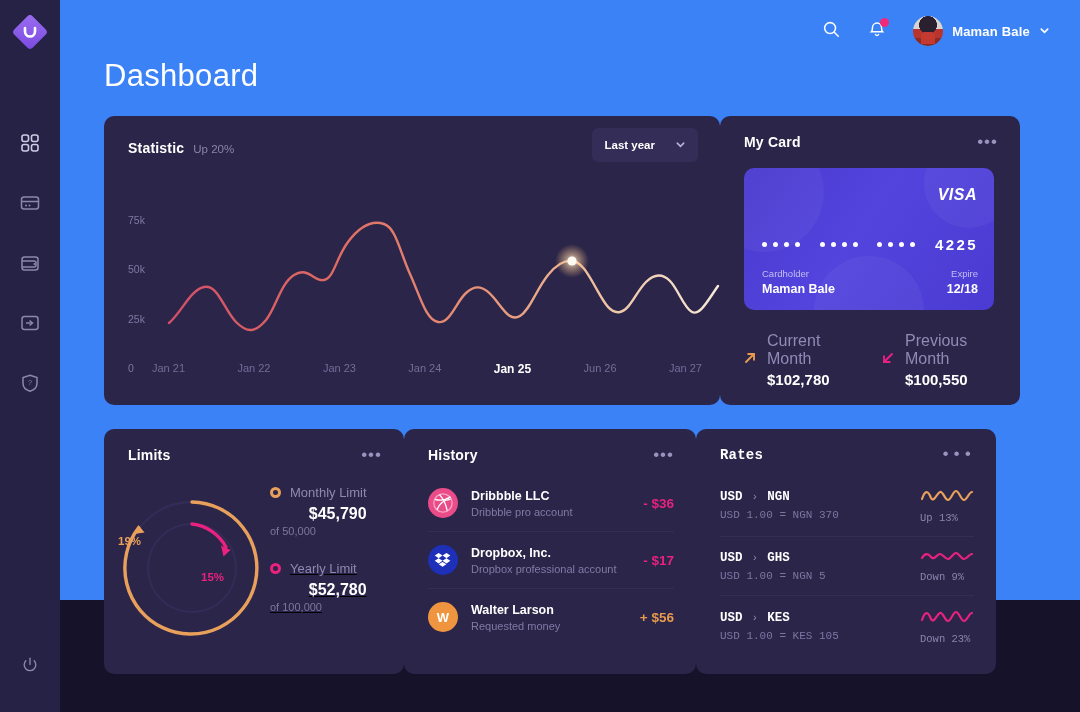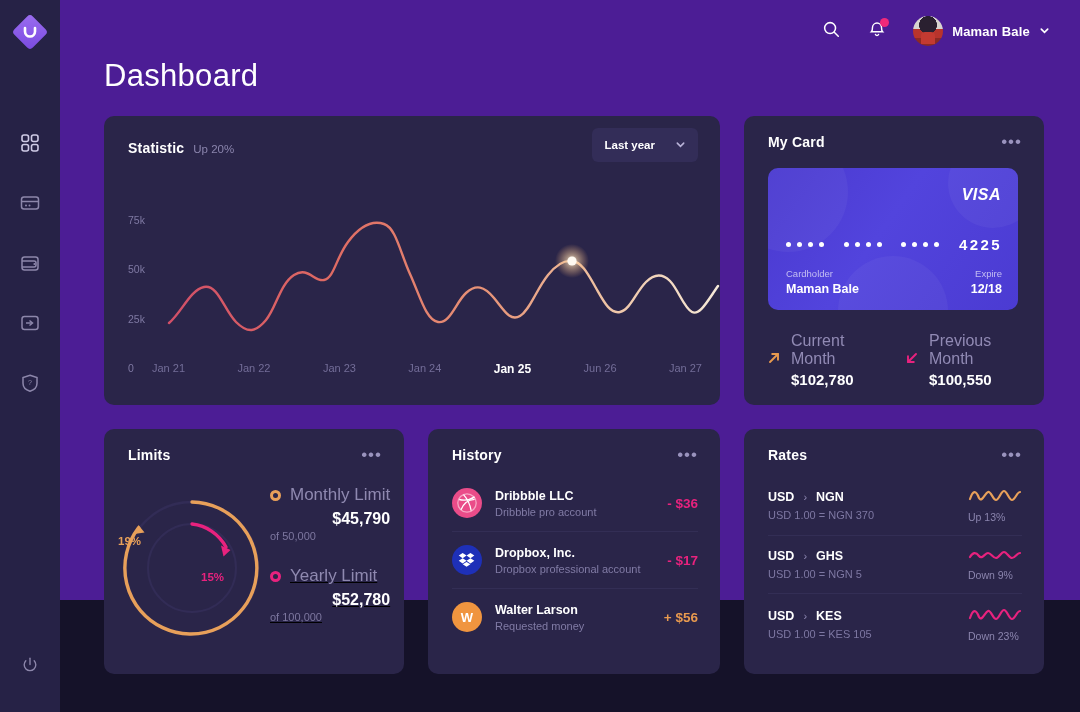--- a/index.html
+++ b/index.html
@@ -29,21 +29,21 @@
     display: flex; align-items: center; justify-content: center;
     cursor: pointer;
   }
   .nav-item svg { display: block; }
   .power { margin-top: auto; margin-bottom: 32px; cursor: pointer;
            width: 26px; height: 26px; display: flex; align-items:center; justify-content:center;}
 
   
   .main {
     flex: 1; height: 600px;
-    background: #4c1d95;
+    background: #3b82f6;
     position: relative;
     padding: 0 30px 0 44px;
   }
   .topbar {
     height: 56px; display: flex; align-items: center; justify-content: flex-end;
     gap: 26px; padding-top: 6px;
   }
   .icon-btn { cursor: pointer; position: relative; display:flex; align-items:center; justify-content:center; }
   .bell-dot {
     position: absolute; top: -1px; right: -2px;
@@ -64,21 +64,21 @@
     background: #c43a31;
   }
   .profile-name { color: #ffffff; font-size: 13px; font-weight: 700; letter-spacing: .2px; }
 
   .page-title {
     color: #ffffff; font-size: 31px; font-weight: 400;
     letter-spacing: .3px; margin-top: 2px; margin-bottom: 22px;
   }
 
   
-  .row { display: flex; gap: 24px; }
+  .row { display: flex; }
   .card {
     background: #2a2549;
     border-radius: 10px;
   }
   .card-head {
     display: flex; align-items: center; justify-content: space-between;
     padding: 18px 22px 0 24px;
   }
   .card-title { color: #ffffff; font-size: 14px; font-weight: 700; letter-spacing: .2px; }
   .card-title-row { display: flex; align-items: baseline; gap: 9px; }
@@ -144,41 +144,41 @@
   .limits-body { display: flex; padding: 10px 0 0 0; }
   .donut { width: 166px; height: 190px; position: relative; flex: 0 0 166px; }
   .donut-lbl { position: absolute; font-size: 11.5px; font-weight: 700; }
   .lbl-75 { color: #e8a05a; left: 14px; top: 62px; }
   .lbl-15 { color: #e8227e; left: 97px; top: 98px; }
   .legend { padding-top: 12px; }
   .legend-item { margin-bottom: 14px; }
   .legend-top { display: flex; align-items: center; gap: 9px; margin-bottom: 5px; }
   .ring { width: 11px; height: 11px; border-radius: 50%; border: 3px solid #e8a05a; }
   .ring.pink { border-color: #e8227e; }
-  .legend-name { color: #8f89b0; font-size: 17px; }
+  .legend-name { color: #8f89b0; font-size: 13px; }
   .legend-val { color: #ffffff; font-size: 16px; font-weight: 700; margin-bottom: 2px; text-align: right; }
   .legend-of { color: #7d779f; font-size: 11px; }
 
   
   .history { width: 292px; height: 245px; }
   .hist-list { padding: 12px 22px 0 24px; }
   .hist-row {
     display: flex; align-items: center; gap: 13px;
     padding: 13px 0; cursor: pointer;
   }
   .hist-row + .hist-row { border-top: 1px solid #332e55; }
   .h-ico { width: 30px; height: 30px; border-radius: 50%; flex: 0 0 30px;
            display: flex; align-items: center; justify-content: center; }
   .h-txt { flex: 1; min-width: 0; }
   .h-name { color: #ffffff; font-size: 12.5px; font-weight: 700; margin-bottom: 3px; }
   .h-desc { color: #817bA5; font-size: 11px; white-space: nowrap; overflow: hidden; text-overflow: ellipsis; }
   .h-amt { font-size: 13.5px; font-weight: 700; white-space: nowrap; }
 
   
-  .rates { width: 300px; height: 245px; }
+  .rates { width: 300px; height: 245px; font-family: Liberation Mono, monospace; }
   .rate-list { padding: 12px 22px 0 24px; }
   .rate-row {
     display: flex; align-items: center; justify-content: space-between;
     padding: 12px 0; cursor: pointer;
   }
   .rate-row + .rate-row { border-top: 1px solid #332e55; }
   .r-pair { display: flex; align-items: center; gap: 9px; margin-bottom: 5px; }
   .r-cur { color: #ffffff; font-size: 12.5px; font-weight: 700; }
   .r-arrow { color: #8e88b2; font-size: 11px; }
   .r-rate { color: #7d77a2; font-size: 11px; }

